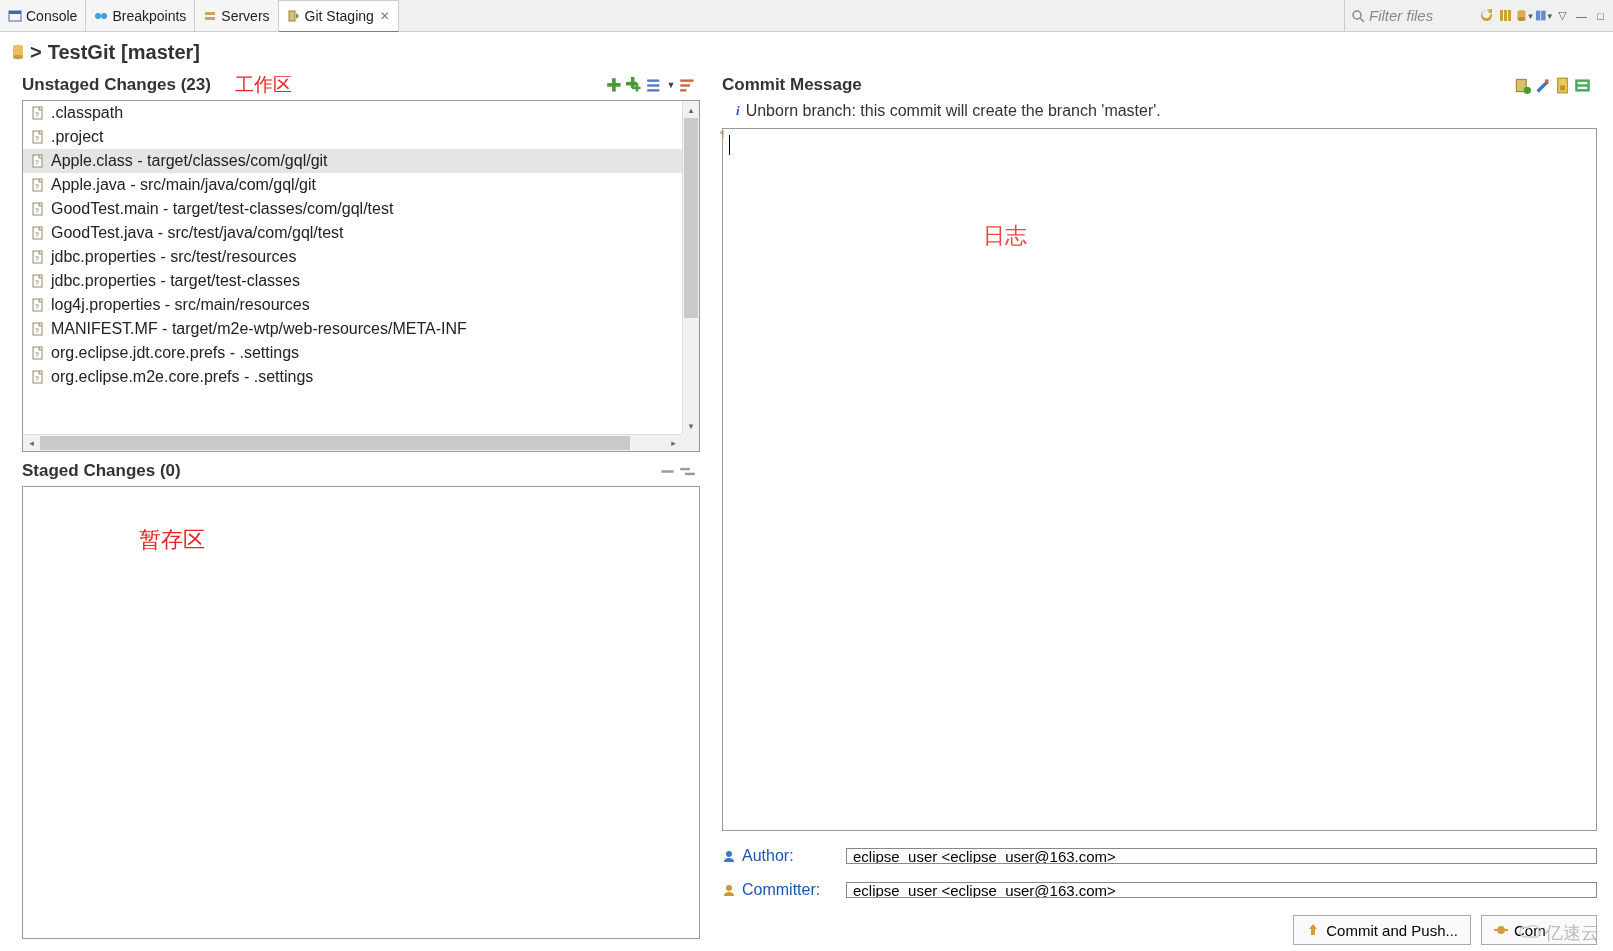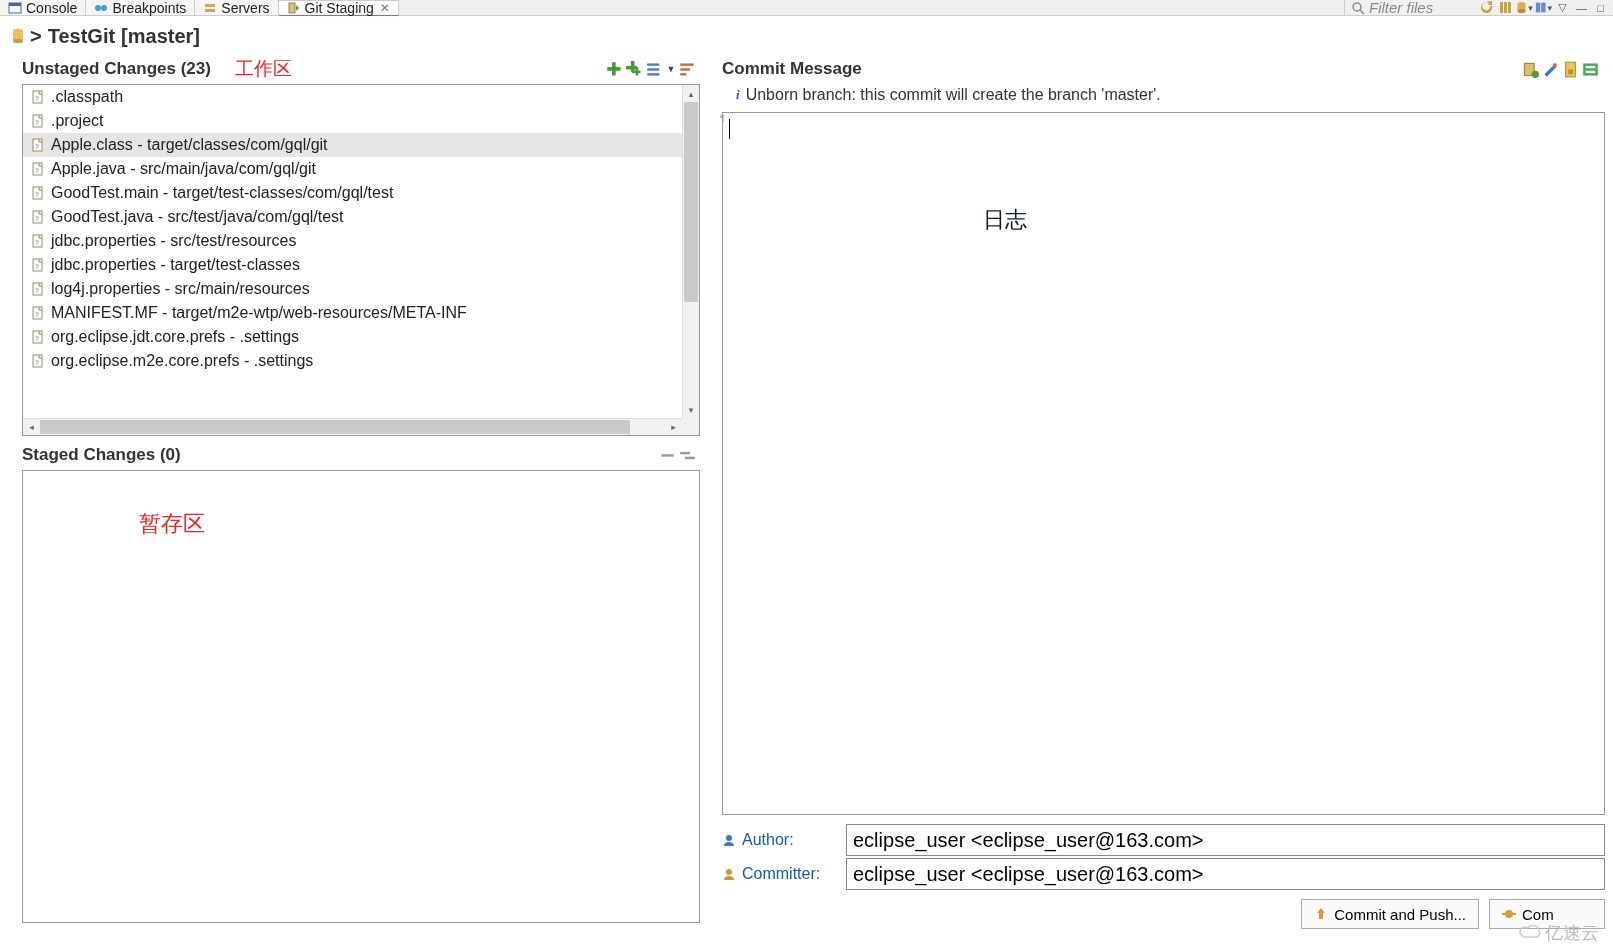--- a/index.html
+++ b/index.html
@@ -1,37 +1,37 @@
 <!DOCTYPE html>
 <html><head>
 <meta charset="utf-8">
 <style>
   * { box-sizing: border-box; margin: 0; padding: 0; font-family: "Segoe UI", Tahoma, sans-serif; }
   body { width: 1613px; height: 951px; background: #fff; font-size: 15px; color: #333; overflow: hidden; }
 
   
-  .tabbar { height: 16px; display: flex; align-items: stretch; background: #f0f0f0; border-bottom: 1px solid #ccc; }
+  .tabbar { height: 32px; display: flex; align-items: stretch; background: #f0f0f0; border-bottom: 1px solid #ccc; }
   .tab { display: flex; align-items: center; gap: 4px; padding: 0 8px; font-size: 14px; color: #222; background: #f5f5f5; border-right: 1px solid #ccc; user-select: none; }
   .tab.active { background: #fff; border-top: 1px solid #ccc; border-bottom: 1px solid #8b5cf6; margin-bottom: -1px; }
   .tab .ticon { width: 14px; height: 14px; }
   .tab .close { font-size: 12px; color: #777; margin-left: 2px; }
   .tabbar .spacer { flex: 1; }
   .filter { display: flex; align-items: center; gap: 4px; padding: 0 6px; color: #888; font-style: italic; font-size: 15px; border-left: 1px solid #ccc; min-width: 130px; }
   .tabtools { display: flex; align-items: center; gap: 2px; padding: 0 4px; }
   .tabtools .tbtn { width: 17px; height: 17px; display:flex;align-items:center;justify-content:center;font-size:11px;color:#555;}
   .tabtools .drop::after{content:"▾";font-size:9px;color:#555;margin-left:1px;}
 
   
   .repo-head { height: 40px; display: flex; align-items: center; gap: 6px; padding: 4px 12px; font-size: 20px; font-weight: 600; }
   .repo-head .cyl { width:12px;height:16px;display:inline-block;}
 
   
   .grid { display: grid; grid-template-columns: 710px 1fr; grid-template-rows: 1fr; height: calc(100% - 24px - 40px - 14px); }
   .leftcol { display: flex; flex-direction: column; padding: 0 8px; }
-  .rightcol { display: flex; flex-direction: column; padding: 0 8px 0 12px; }
+  .rightcol { display: flex; flex-direction: column; padding: 0 16px 0 12px; }
 
   
   .sechead { display: flex; align-items: center; height: 26px; font-weight: 600; font-size: 17px; color: #333; }
   .sechead .title { flex: 0 0 auto; padding-left: 14px; }
   .sechead .ann { color: #e22; font-weight: normal; margin-left: 24px; font-size: 19px;}
   .sechead .fill { flex: 1; }
   .sechead .tools { display: flex; gap: 3px; padding-right: 6px; }
   .tbico { width: 17px; height: 17px; display:flex;align-items:center;justify-content:center; }
 
   
@@ -51,25 +51,25 @@
   .corner{position:absolute;right:0;bottom:0;width:17px;height:17px;background:#f1f1f1;}
 
   .staged-ann { color:#e22; font-size:22px; position:absolute; left:116px; top:38px; }
 
   
   .info-row { display:flex; align-items:center; gap:6px; height:26px; padding:2px 4px 2px 14px; font-size:16px;}
   .info-row .iicon{ font-style:italic; font-family:Georgia,serif; color:#2b5ac9; font-weight:bold; font-size:13px;}
   .msgbox { border:1px solid #999; flex:1; background:#fff; position:relative; margin:4px 0 8px 0;}
   .msgbox .caret{ position:absolute; left:6px; top:6px; width:1px; height:20px; background:#000;}
   .msgbox .corner-mark{position:absolute;left:-3px;top:0;font-size:9px;color:#c96;}
-  .msgbox .logann{ position:absolute; left:260px; top:92px; color:#0f172a; font-size:22px;}
+  .msgbox .logann{ position:absolute; left:260px; top:92px; color:#ef4444; font-size:22px;}
   .authrow{ display:flex; align-items:center; gap:6px; height:34px; }
   .authrow .lbl{ width:98px; color:#1855b8; font-size:16px; }
   .authrow .licon{width:14px;height:14px;}
-  .authrow input{ flex:1; height:32px; border:1px solid #888; padding:0 6px; font-size:20px;}
+  .authrow input{ flex:1; height:16px; border:1px solid #888; padding:0 6px; font-size:15px;}
   .btnrow{ display:flex; justify-content:flex-end; gap:10px; padding:8px 0 0 0;}
   .btn{ height:30px; border:1px solid #aaa; background:#fafafa; display:flex;align-items:center; gap:6px; padding:0 12px; font-size:15px;}
   .btn.cut{ width:116px; overflow:hidden;}
   .btn .bico{width:14px;height:14px;}
 
   .watermark{position:absolute;right:14px;bottom:6px;color:#bbb;font-size:18px;display:flex;align-items:center;gap:4px;}
   .footerpad{height:14px;}
 
   svg { display:block; }
 </style>

